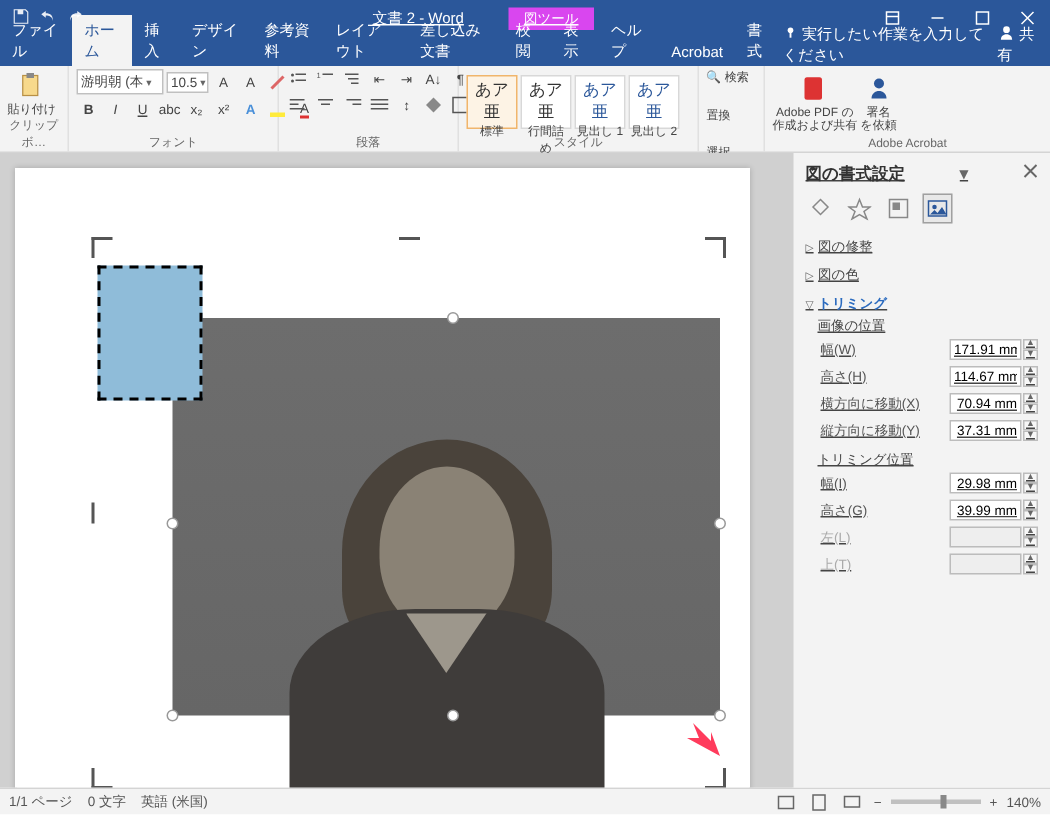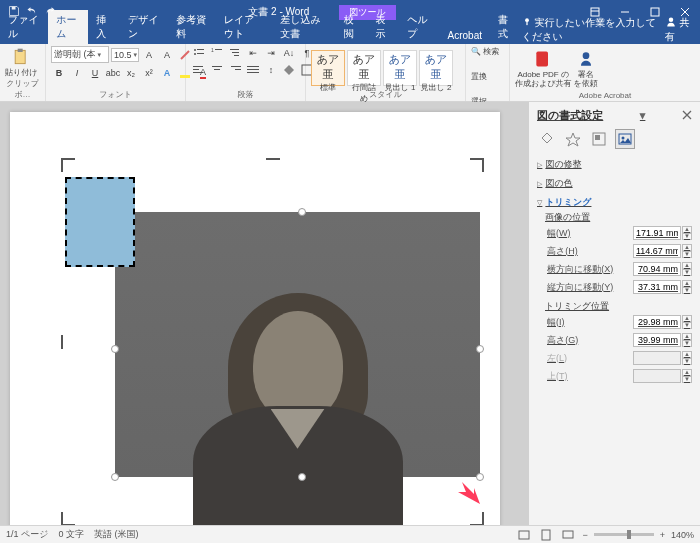--- a/index.html
+++ b/index.html
@@ -1,22 +1,22 @@
 <!DOCTYPE html>
 <html><head>
 <meta charset="utf-8">
 <style>
   * { box-sizing: border-box; margin: 0; padding: 0; font-family: "Yu Gothic UI", "Meiryo", sans-serif; }
   body { width: 700px; height: 543px; overflow: hidden; background: #fff; font-size: 9px; color: #444; }
   
-  .titlebar { height: 24px; background: #2b579a; display: flex; align-items: center; color: #fff; }
+  .titlebar { height: 24px; background: #2b579a; display: flex; align-items: center; color: #fff; text-decoration: underline; }
   .qat { display: flex; gap: 6px; padding: 0 8px; align-items: center; }
   .qat svg { width: 12px; height: 12px; fill: #fff; opacity: .9; }
   .title-center { flex: 1; display: flex; justify-content: center; gap: 30px; font-size: 10px; align-items: center; }
-  .contextual { background: #8b5cf6; padding: 1px 10px; font-size: 9px; }
+  .contextual { background: #d946ef; padding: 1px 10px; font-size: 9px; }
   .win-controls { display: flex; }
   .win-controls div { width: 30px; height: 24px; display: flex; align-items: center; justify-content: center; }
   .win-controls svg { width: 10px; height: 10px; stroke: #fff; stroke-width: 1; fill: none; }
   
   .tabs { height: 20px; background: #2b579a; display: flex; align-items: flex-end; color: #fff; font-size: 10px; }
   .tab { padding: 3px 8px; cursor: pointer; }
   .tab.active { background: #f3f3f3; color: #2b579a; }
   .tabs-right { margin-left: auto; display: flex; align-items: center; gap: 6px; padding-right: 8px; }
   .tellme svg { width: 10px; height: 10px; fill: #fff; vertical-align: -1px; }
   .share svg { width: 12px; height: 12px; fill: #fff; vertical-align: -2px; }

